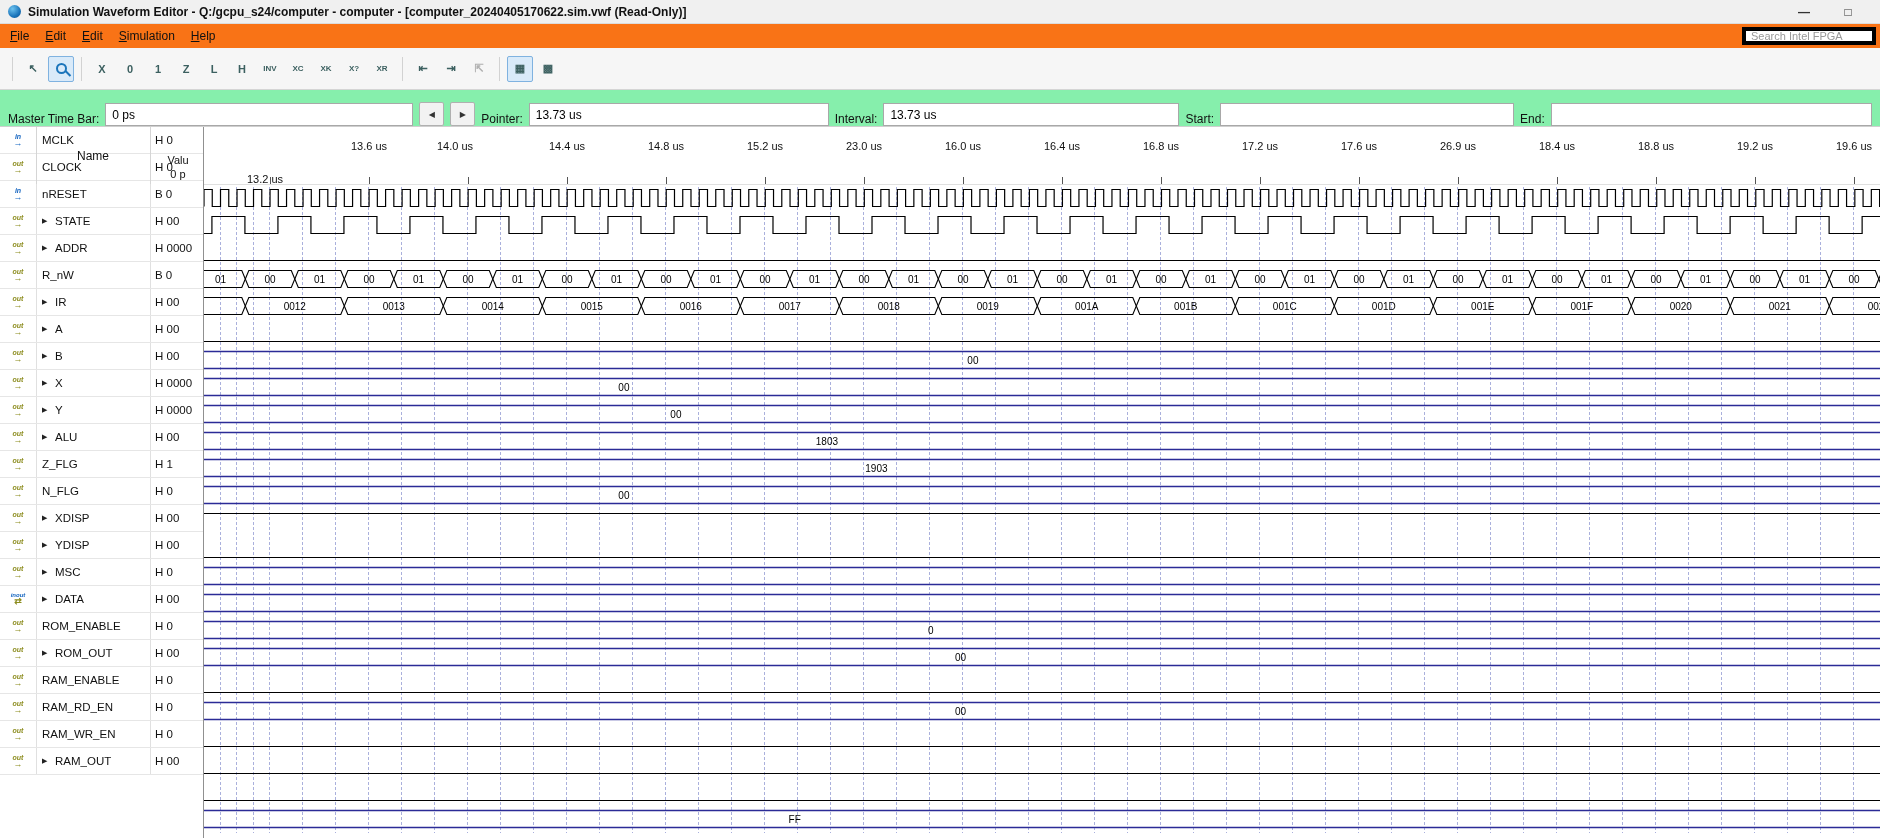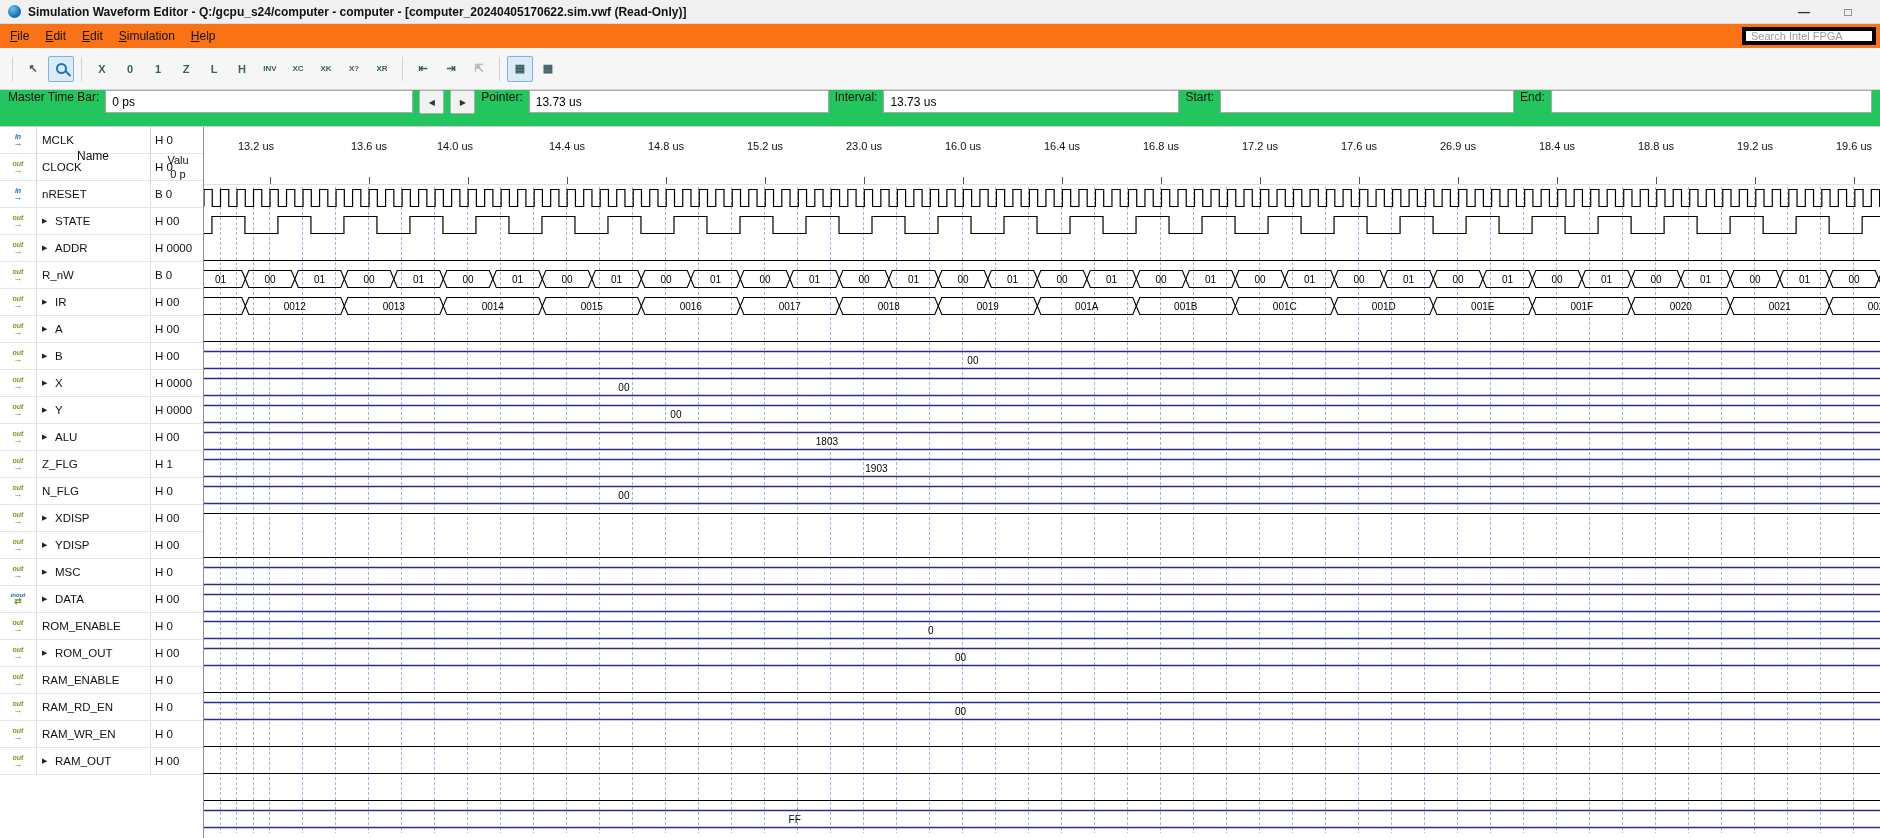--- a/index.html
+++ b/index.html
@@ -37,22 +37,22 @@
   .tb-btn.small { font-size: 8px; }
   .tb-btn.active { background: #d9eaf9; border-color: #7fb2e0; }
   .tb-btn.disabled { color: #b0b0b0; }
   .tb-sep { width: 1px; height: 24px; background: #d2d2d2; margin: 0 6px; flex: none; }
   .zoom-glyph { width: 11px; height: 11px; border: 2px solid #1b75bb; border-radius: 50%;
     position: relative; display: inline-block; }
   .zoom-glyph::after { content: ''; position: absolute; width: 2px; height: 7px;
     background: #1b75bb; transform: rotate(-45deg); right: -4px; bottom: -5px; }
 
   
-  .timebar { height: 37px; background: #22c55e; border-bottom: 1px solid #cfcfcf;
-    display: flex; align-items: flex-start; font-size: 12px; padding: 0 8px; gap: 6px; }
+  .timebar { height: 37px; background: #86efac; border-bottom: 1px solid #cfcfcf;
+    display: flex; align-items: flex-end; font-size: 12px; padding: 0 8px; gap: 6px; }
   .tb-label { white-space: nowrap; flex: none; }
   .tb-input { height: 23px; border: 1px solid #a8a8a8; background: #fff; font-size: 12px;
     padding: 0 6px; font-family: "Liberation Sans", sans-serif; flex: none; }
   .w-master { width: 308px; } .w-pointer { width: 300px; } .w-interval { width: 296px; }
   .w-start { width: 294px; } .w-end { flex: 1; }
   .arrow-btn { width: 25px; height: 24px; flex: none; border: 1px solid #b0b0b0;
     background: #f2f2f2; border-radius: 2px; font-size: 8px; color: #333;
     display: flex; align-items: center; justify-content: center; }
 
   
@@ -478,21 +478,21 @@
           <span class="name-cell">
             <span class="tri">▶</span>
             <span>RAM_OUT</span>
           </span>
           <span class="value-cell">H 00</span>
         </div>
       </div>
   </div>
   <div class="wave-panel">
     <div class="wave-header">
-        <span class="time-label" style="left: 52px;">13.2 us</span>
+        <span class="time-label" style="left: 61px; margin-top: 33px;">13.2 us</span>
         <span class="time-tick" style="left: 66.0083px;"></span>
         <span class="time-label" style="left: 165.008px;">13.6 us</span>
         <span class="time-tick" style="left: 165.008px;"></span>
         <span class="time-label" style="left: 251px;">14.0 us</span>
         <span class="time-tick" style="left: 264.008px;"></span>
         <span class="time-label" style="left: 363.008px;">14.4 us</span>
         <span class="time-tick" style="left: 363.008px;"></span>
         <span class="time-label" style="left: 462.008px;">14.8 us</span>
         <span class="time-tick" style="left: 462.008px;"></span>
         <span class="time-label" style="left: 561.008px;">15.2 us</span>

